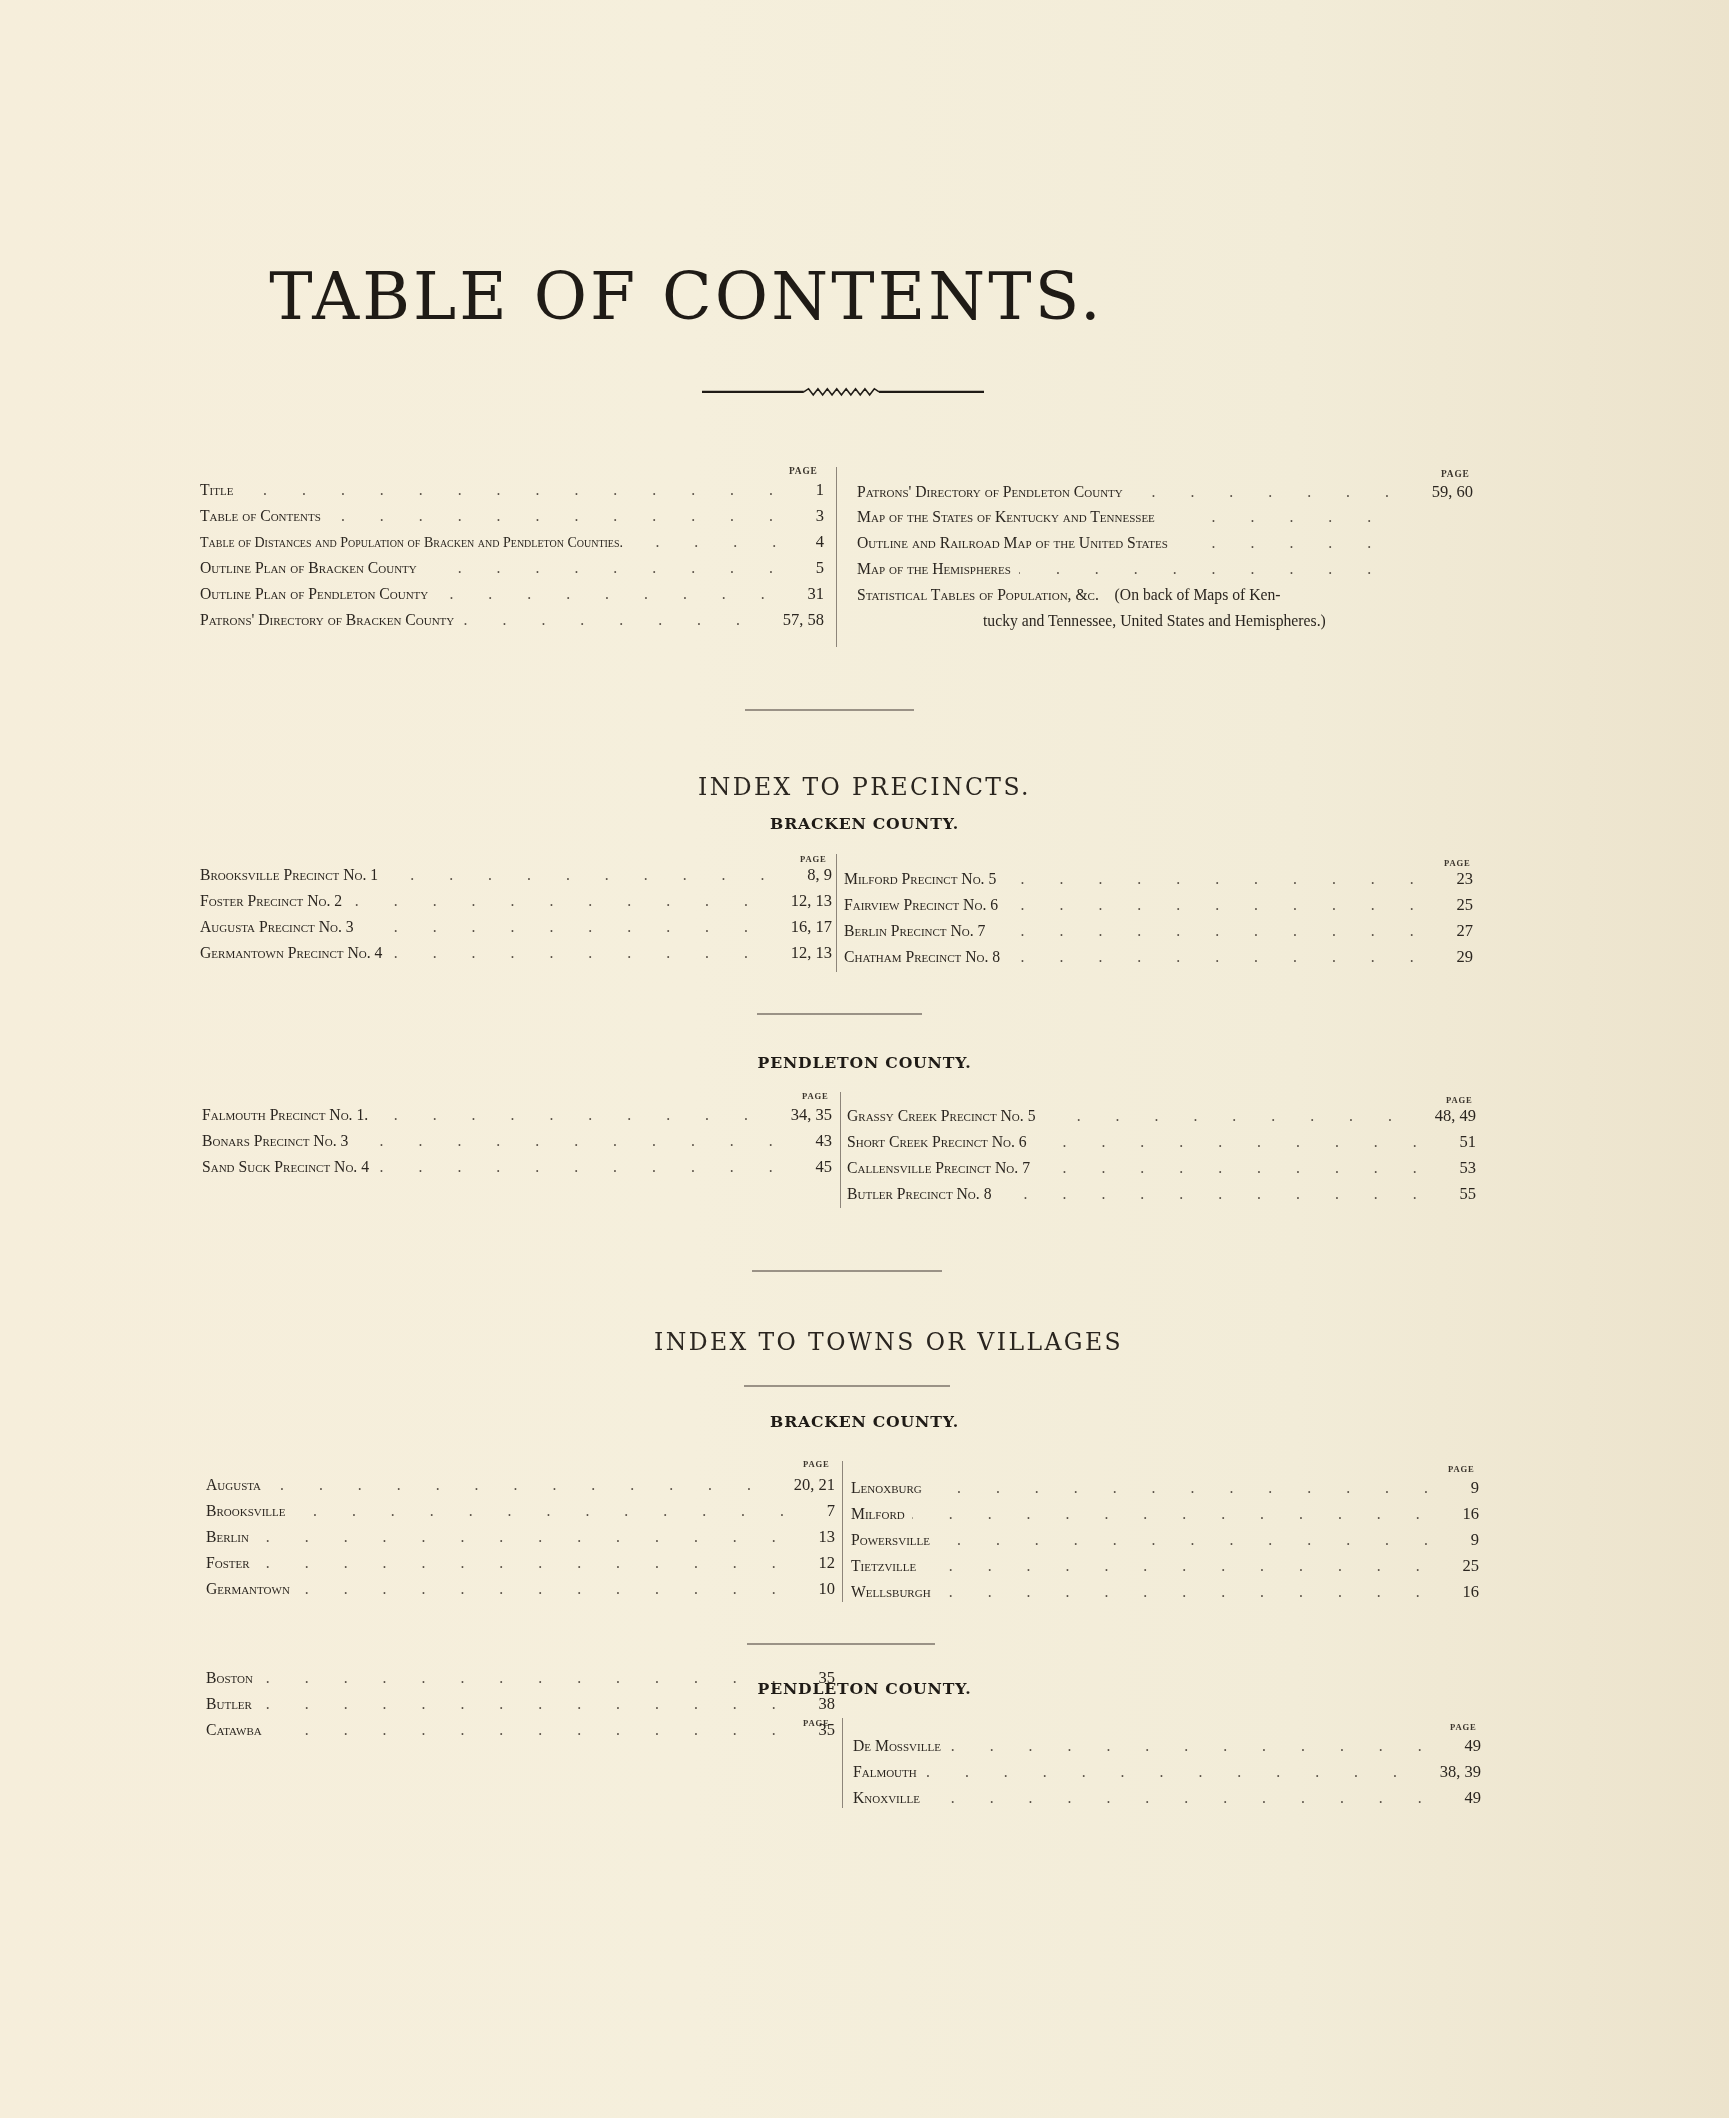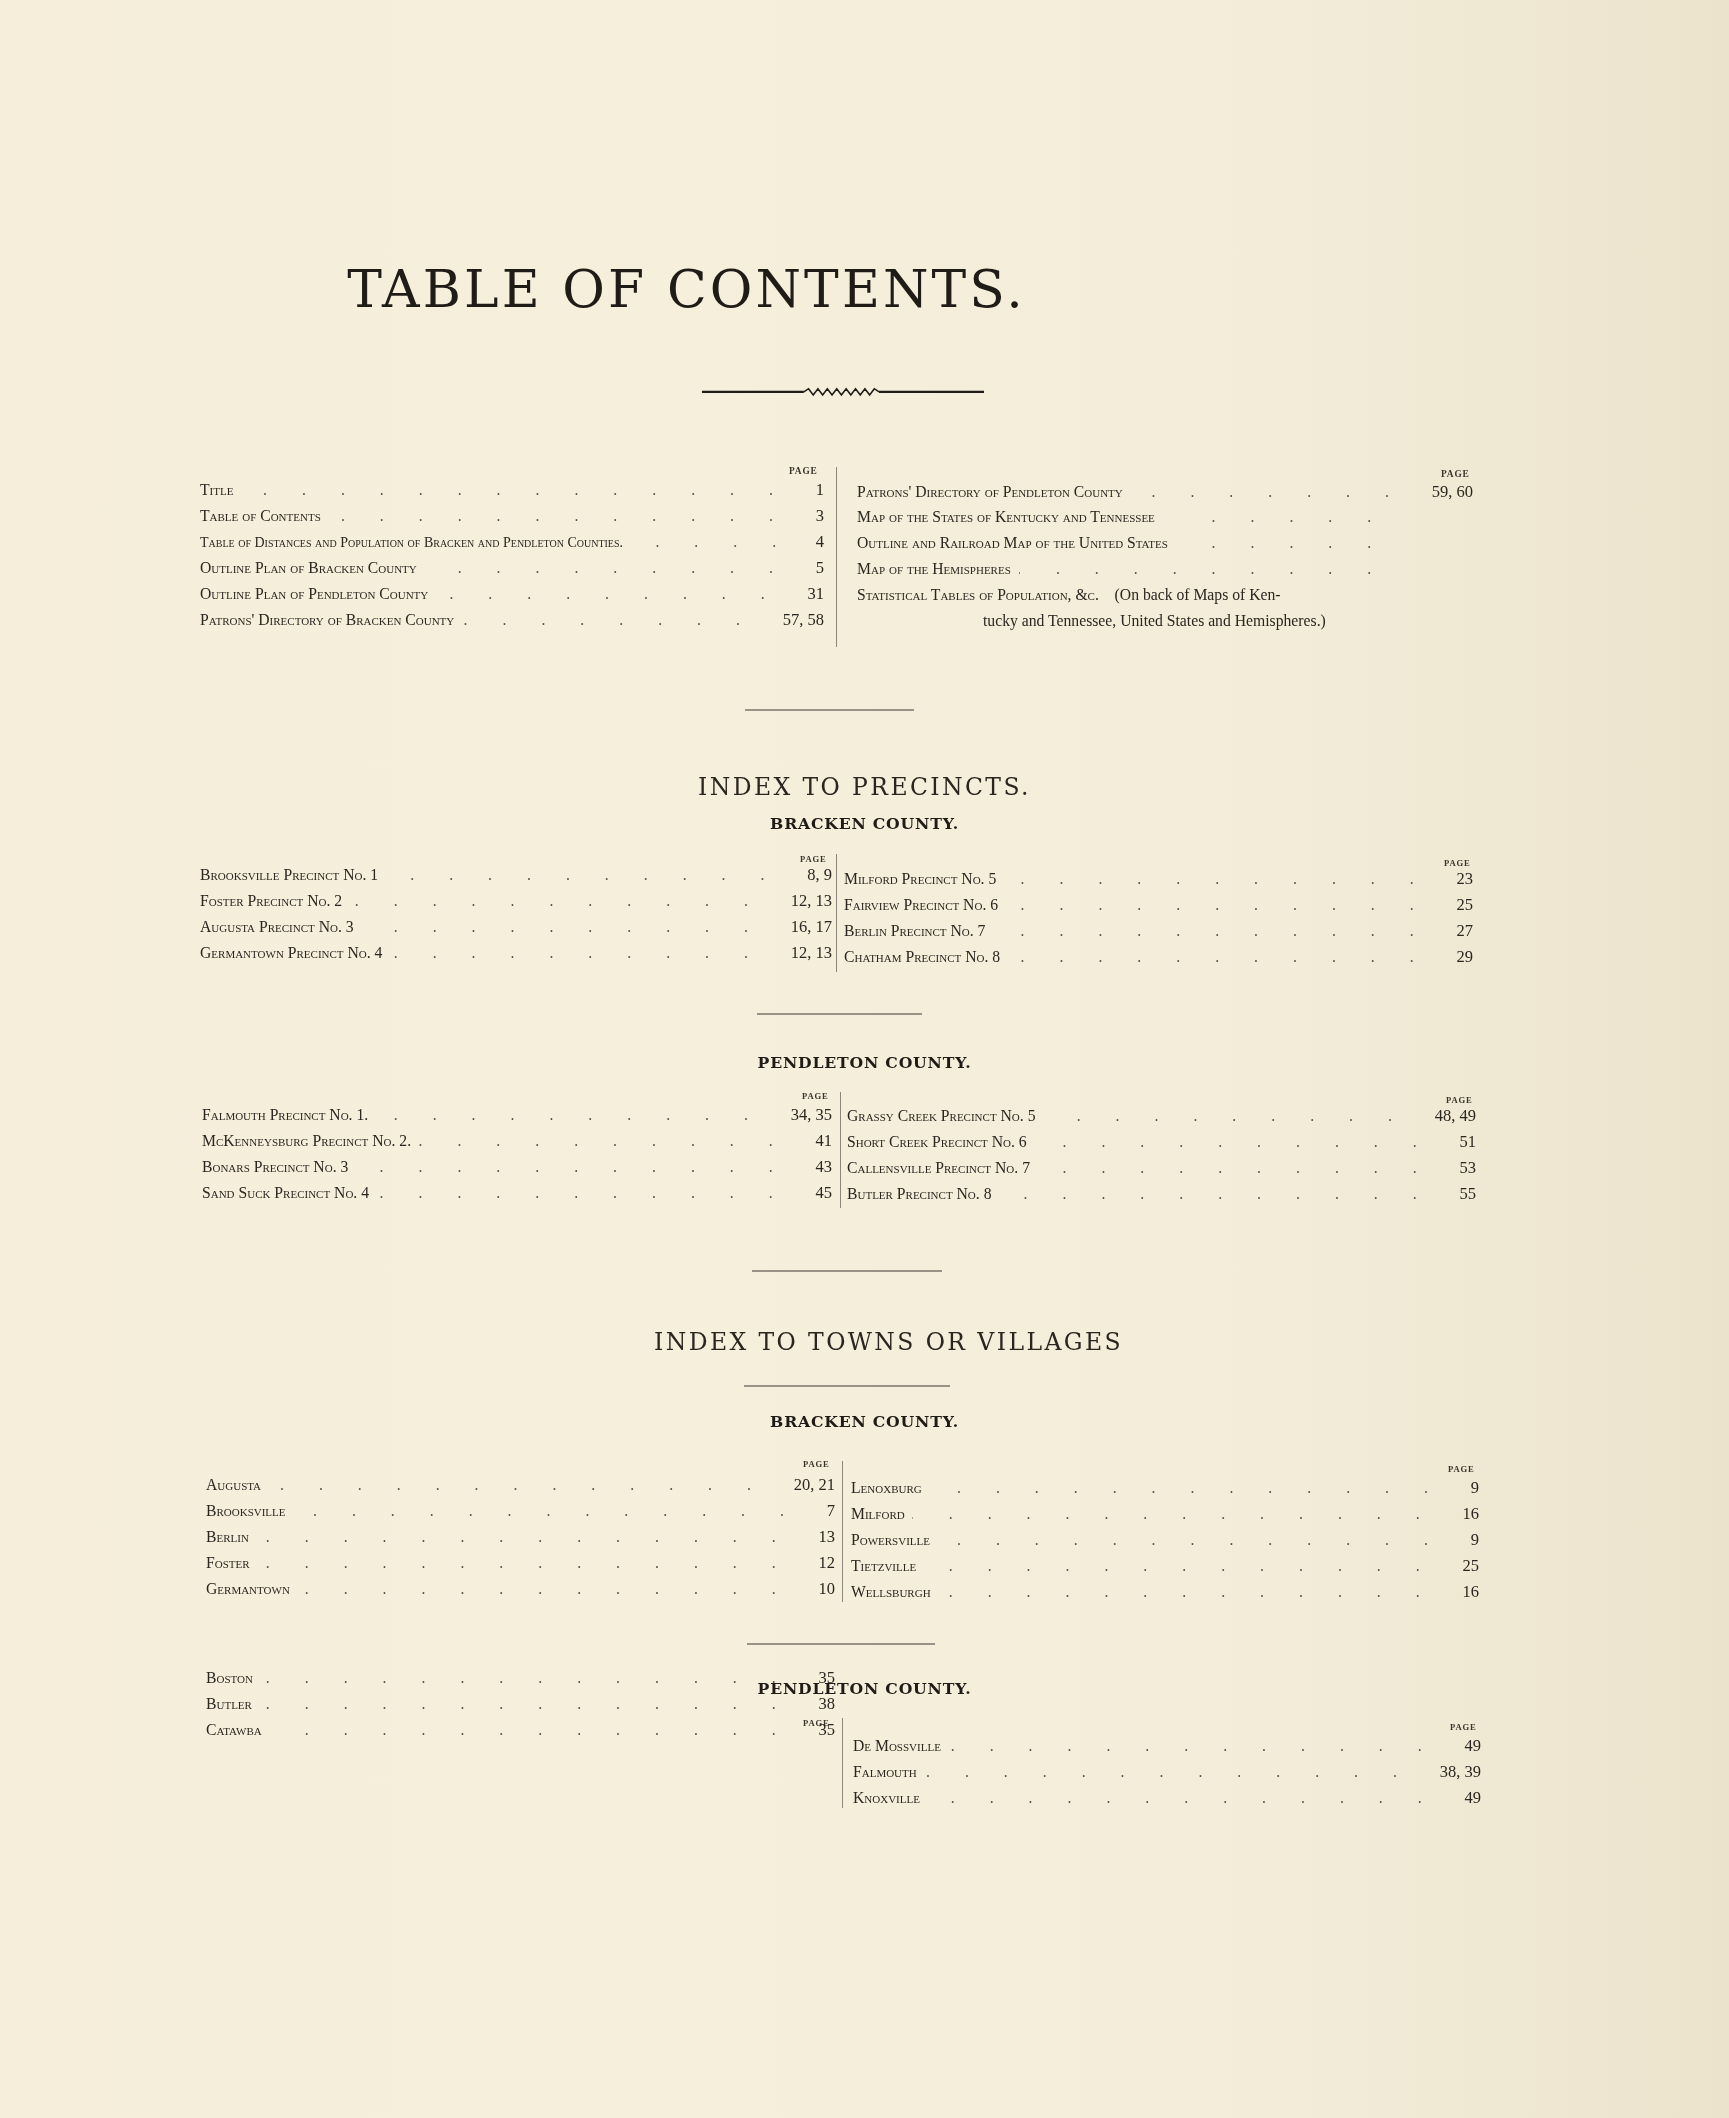--- a/index.html
+++ b/index.html
@@ -6,21 +6,21 @@
   body {
     width: 1729px; height: 2119px; position: relative; overflow: hidden;
     background: linear-gradient(90deg, #f6eedb 0%, #f5efdc 40%, #f2ecd8 75%, #ece3cc 100%);
     color: #2b2620;
     font-family: "Liberation Serif", "DejaVu Serif", serif;
   }
   .abs { position: absolute; }
   .title {
     left: 0; width: 1373px; top: 259px; text-align: center;
     font-family: "DejaVu Serif", serif; font-weight: normal;
-    font-size: 52px; letter-spacing: 3.1px; color: #1f1b16;
+    font-size: 65px; letter-spacing: 3.1px; color: #1f1b16;
   }
   .ornament { left: 702px; top: 384px; width: 282px; height: 15.7px; }
   .rule { height: 1.6px; background: #9a9286; }
   .section-head {
     left: 0; width: 1729px; text-align: center;
     font-family: "DejaVu Serif", serif; font-size: 23.5px; letter-spacing: 2.4px; color: #2a251f;
   }
   .county-head {
     left: 0; width: 1729px; text-align: center;
     font-family: "DejaVu Serif", serif; font-weight: bold; font-size: 15.7px; letter-spacing: 0.8px; color: #1f1b16;
@@ -173,25 +173,20 @@
 <div class="abs county-head" style="top:1053px;">PENDLETON COUNTY.</div>
 
 <div class="page-label" style="left:802px; top:1091px; font-size:8.6px;">PAGE</div>
 <div class="col" style="left:202px; top:1105px; width:630px;">
   <div class="row">
       <span class="label">Falmouth Precinct No. 1.</span>
       <span class="dots"></span>
       <span class="page">34, 35</span>
     </div>
   <div class="row">
-      <span class="label">McKenneysburg Precinct No. 2.</span>
-      <span class="dots"></span>
-      <span class="page">41</span>
-    </div>
-  <div class="row">
       <span class="label">Bonars Precinct No. 3</span>
       <span class="dots"></span>
       <span class="page">43</span>
     </div>
   <div class="row">
       <span class="label">Sand Suck Precinct No. 4</span>
       <span class="dots"></span>
       <span class="page">45</span>
     </div>
 </div>

